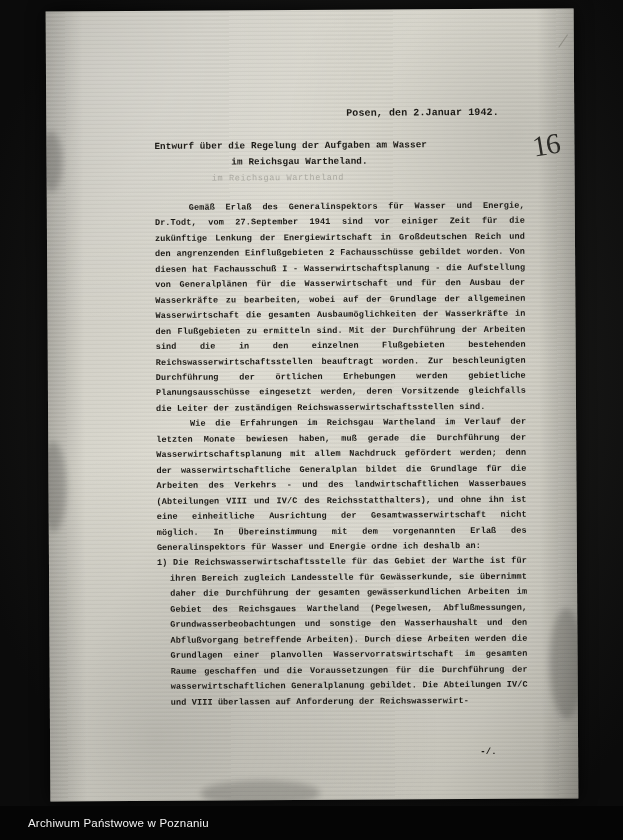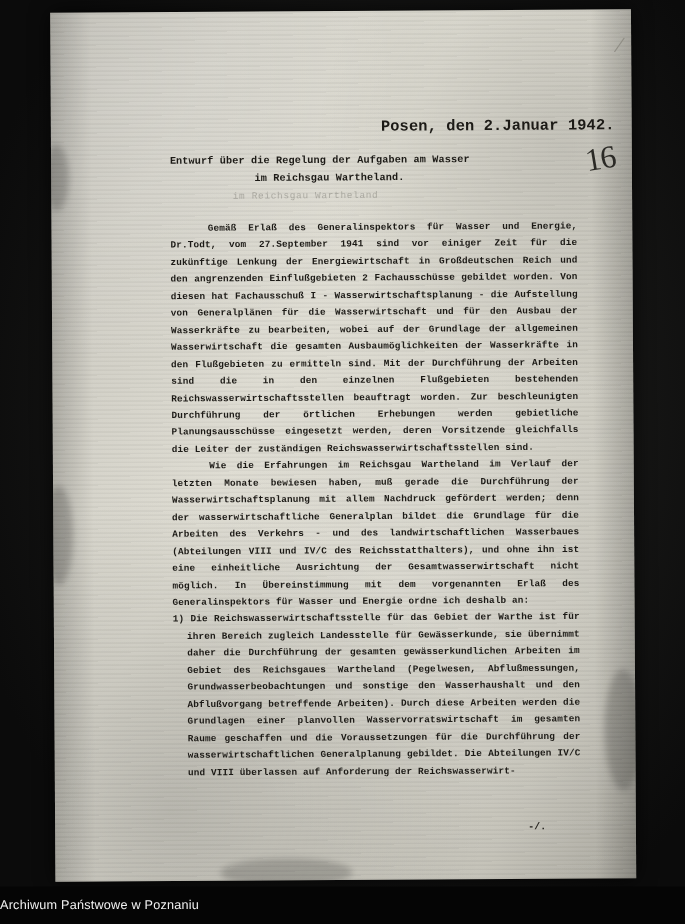--- a/index.html
+++ b/index.html
@@ -72,21 +72,21 @@
   .typed {
     position: absolute;
     color: #1c1a16;
     font-family: "Liberation Mono", "DejaVu Sans Mono", monospace;
     letter-spacing: 0.1px;
     z-index: 4;
   }
   #datum-line {
     left: 300px;
     top: 98px;
-    font-size: 14px;
+    font-size: 10px;
     font-weight: bold;
     white-space: nowrap;
   }
   #title-block {
     left: 108px;
     top: 128px;
     width: 340px;
     font-size: 9.3px;
     font-weight: bold;
     line-height: 16px;
@@ -178,21 +178,21 @@
     position: absolute;
     left: 0;
     bottom: 0;
     width: 623px;
     height: 34px;
     background: rgba(5,5,5,0.88);
     color: #f2f2f2;
     font-size: 11.5px;
     display: flex;
     align-items: center;
-    padding-left: 0;
+    padding-left: 28px;
     box-sizing: border-box;
     z-index: 10;
     letter-spacing: 0.2px;
   }
 </style>
 </head>
 <body>
 
 <div id="scan">
 

